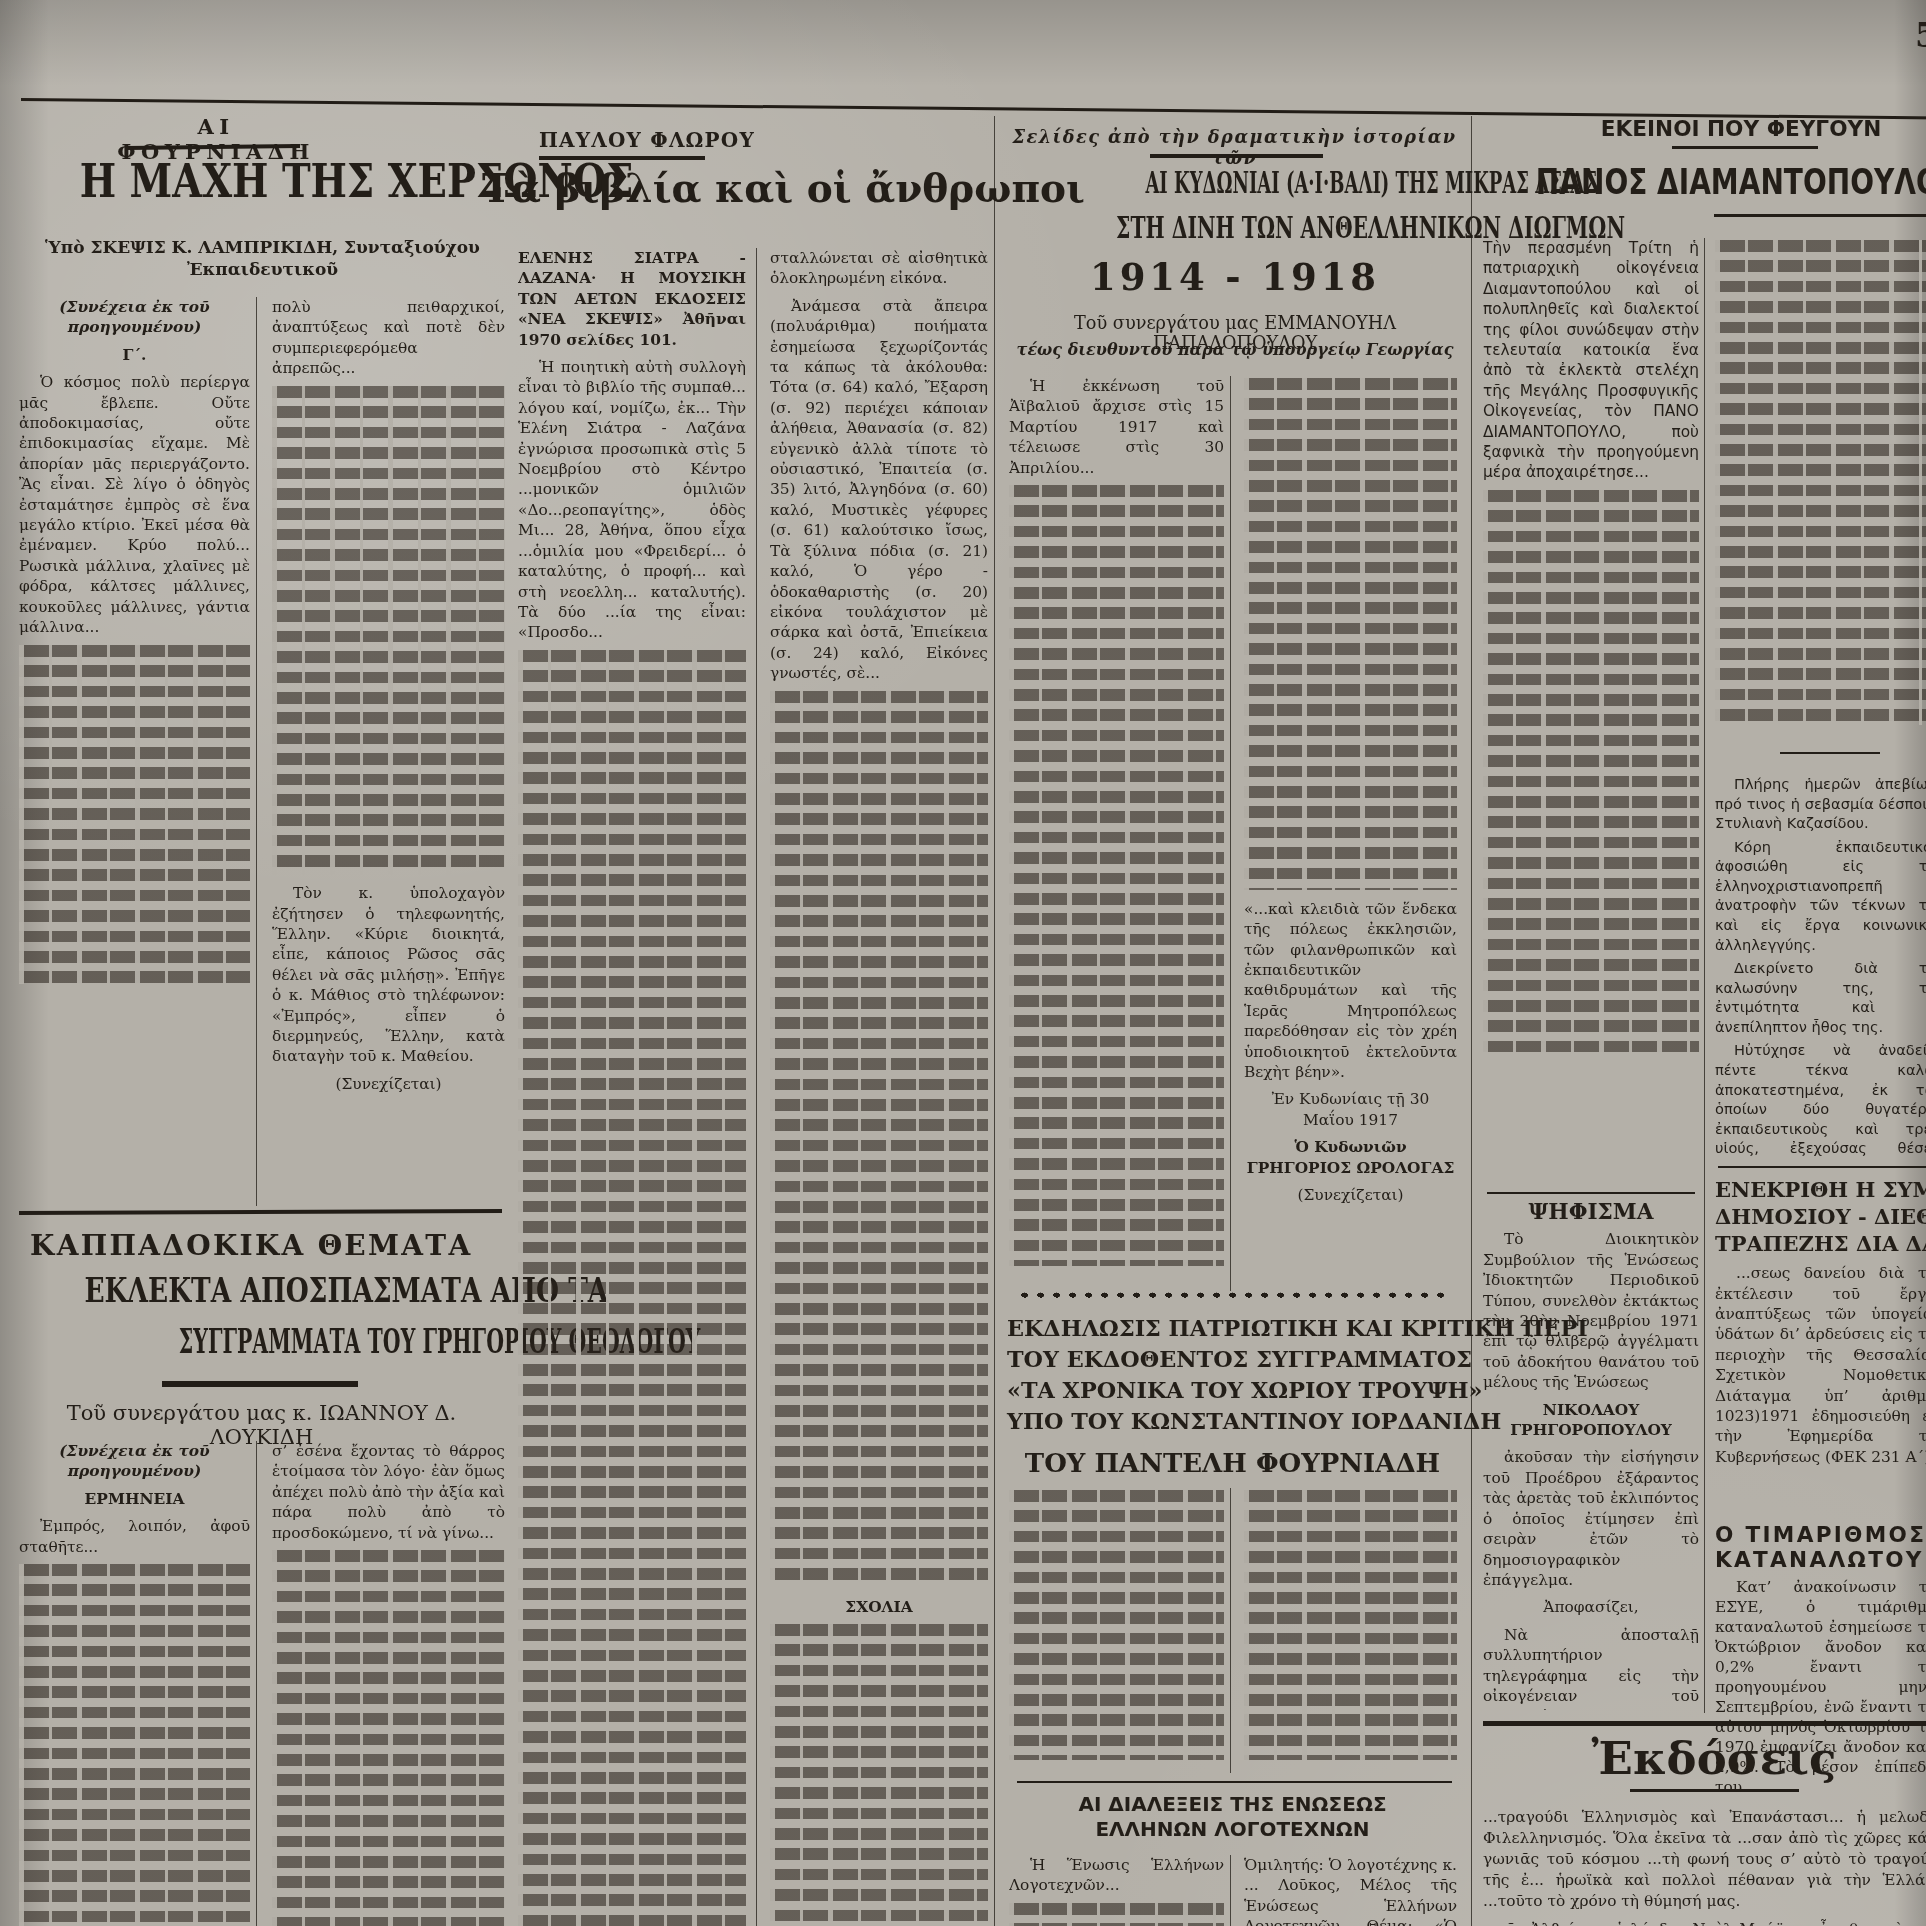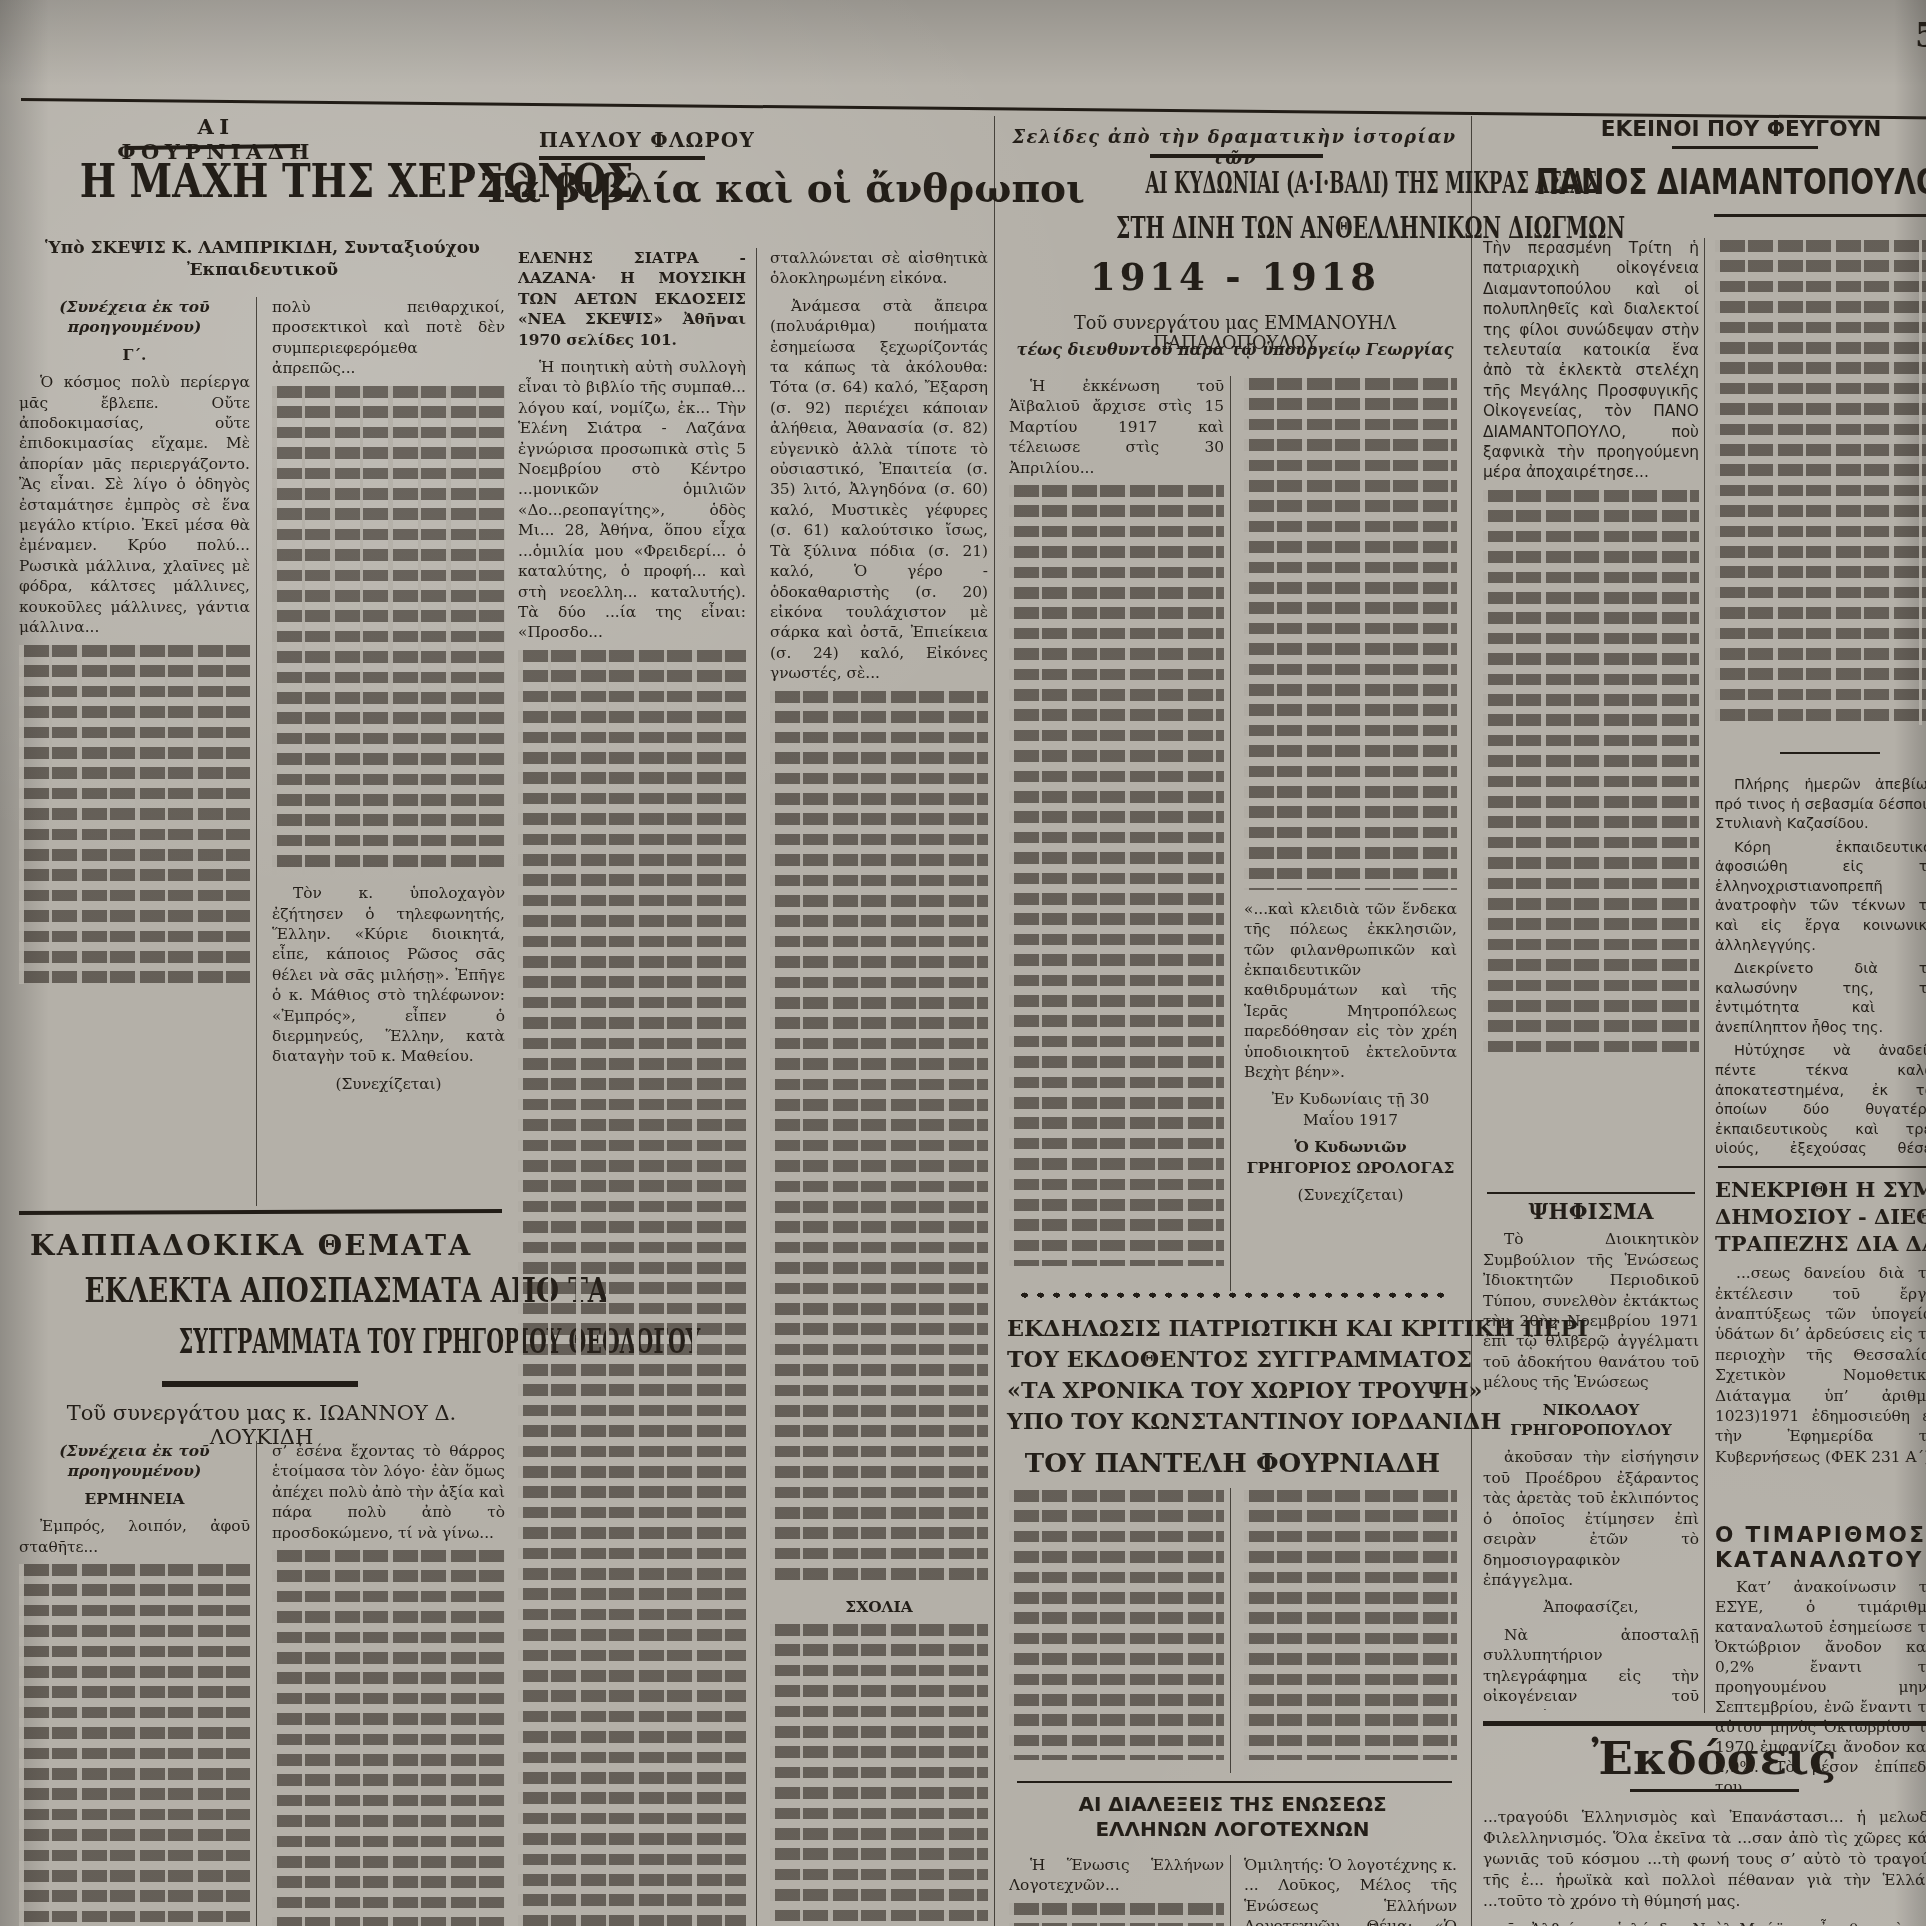--- a/index.html
+++ b/index.html
@@ -47,21 +47,21 @@
   <div class="abs ctr b" style="left:35px;top:236px;width:455px;font-size:17px;line-height:22.3px;">Ὑπὸ ΣΚΕΨΙΣ Κ. ΛΑΜΠΡΙΚΙΔΗ, Συνταξιούχου Ἐκπαιδευτικοῦ</div>
 
   <div class="abs body-t jst" style="left:19px;top:297px;width:231px;height:909px;overflow:hidden;">
     <p class="ctr noind i">(Συνέχεια ἐκ τοῦ προηγουμένου)</p>
     <p class="ctr noind b">Γ΄.</p>
     <p>Ὁ κόσμος πολὺ περίεργα μᾶς ἔβλεπε. Οὔτε ἀποδοκιμασίας, οὔτε ἐπιδοκιμασίας εἴχαμε. Μὲ ἀπορίαν μᾶς περιεργάζοντο. Ἂς εἶναι. Σὲ λίγο ὁ ὁδηγὸς ἐσταμάτησε ἐμπρὸς σὲ ἕνα μεγάλο κτίριο. Ἐκεῖ μέσα θὰ ἐμέναμεν. Κρύο πολύ... Ρωσικὰ μάλλινα, χλαῖνες μὲ φόδρα, κάλτσες μάλλινες, κουκοῦλες μάλλινες, γάντια μάλλινα...</p>
     <div class="fill" style="height:339px;"></div>
   </div>
   <div class="vrule" style="left:256px;top:297px;height:909px;"></div>
   <div class="abs body-t jst" style="left:272px;top:297px;width:233px;height:909px;overflow:hidden;">
-    <p class="noind">πολὺ πειθαρχικοί, προσεκτικοὶ καὶ ποτὲ δὲν συμπεριεφερόμεθα ἀπρεπῶς...</p>
+    <p class="noind">πολὺ πειθαρχικοί, ἀναπτύξεως καὶ ποτὲ δὲν συμπεριεφερόμεθα ἀπρεπῶς...</p>
     <div class="fill" style="height:489px;"></div>
     <p>Τὸν κ. ὑπολοχαγὸν ἐζήτησεν ὁ τηλεφωνητής, Ἕλλην. «Κύριε διοικητά, εἶπε, κάποιος Ρῶσος σᾶς θέλει νὰ σᾶς μιλήσῃ». Ἐπῆγε ὁ κ. Μάθιος στὸ τηλέφωνον: «Ἐμπρός», εἶπεν ὁ διερμηνεύς, Ἕλλην, κατὰ διαταγὴν τοῦ κ. Μαθείου.</p>
     <p class="ctr noind">(Συνεχίζεται)</p>
   </div>
 
   <div class="abs rule" style="left:19px;top:1210px;width:483px;height:3.9px;transform:rotate(-0.25deg);"></div>
   <div class="abs b" style="left:30px;top:1229px;font-size:28px;letter-spacing:2.3px;">ΚΑΠΠΑΔΟΚΙΚΑ ΘΕΜΑΤΑ</div>
   <div class="abs ctr" style="left:19px;top:1271px;width:485px;">
     <span class="sqz b nw" style="font-size:33px;transform:scaleX(0.80);">ΕΚΛΕΚΤΑ ΑΠΟΣΠΑΣΜΑΤΑ ΑΠΟ ΤΑ</span>
   </div>

